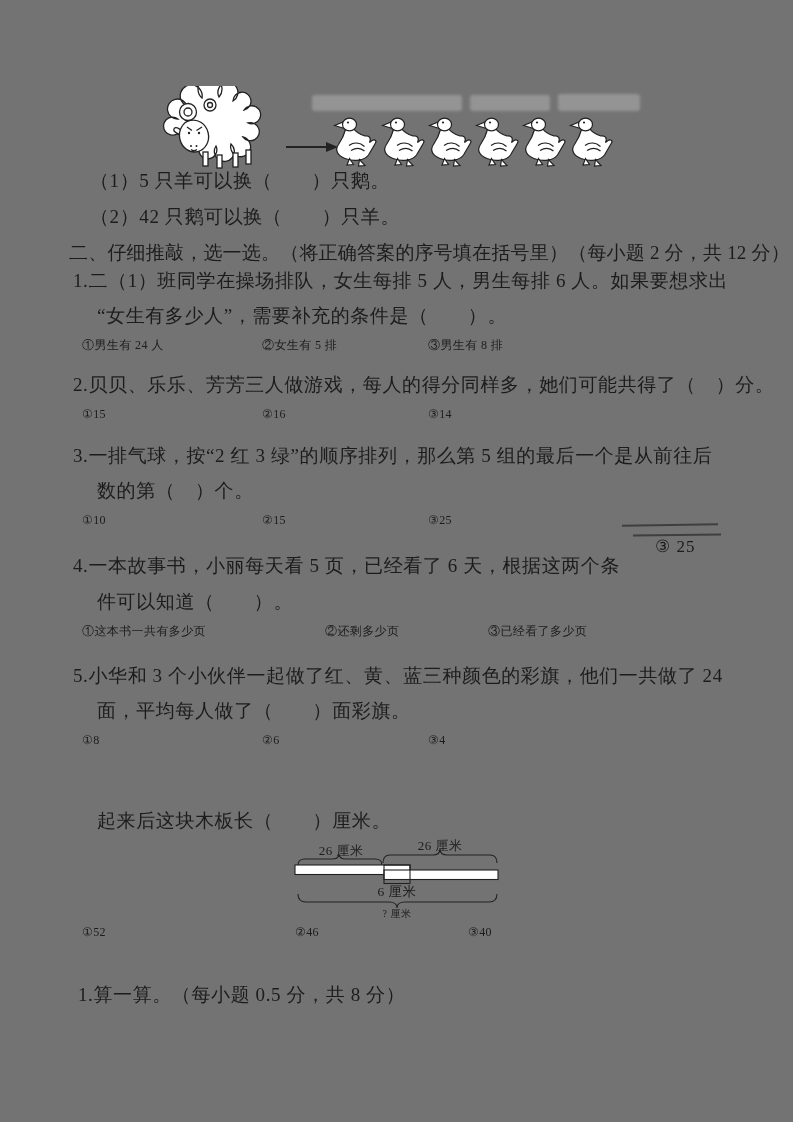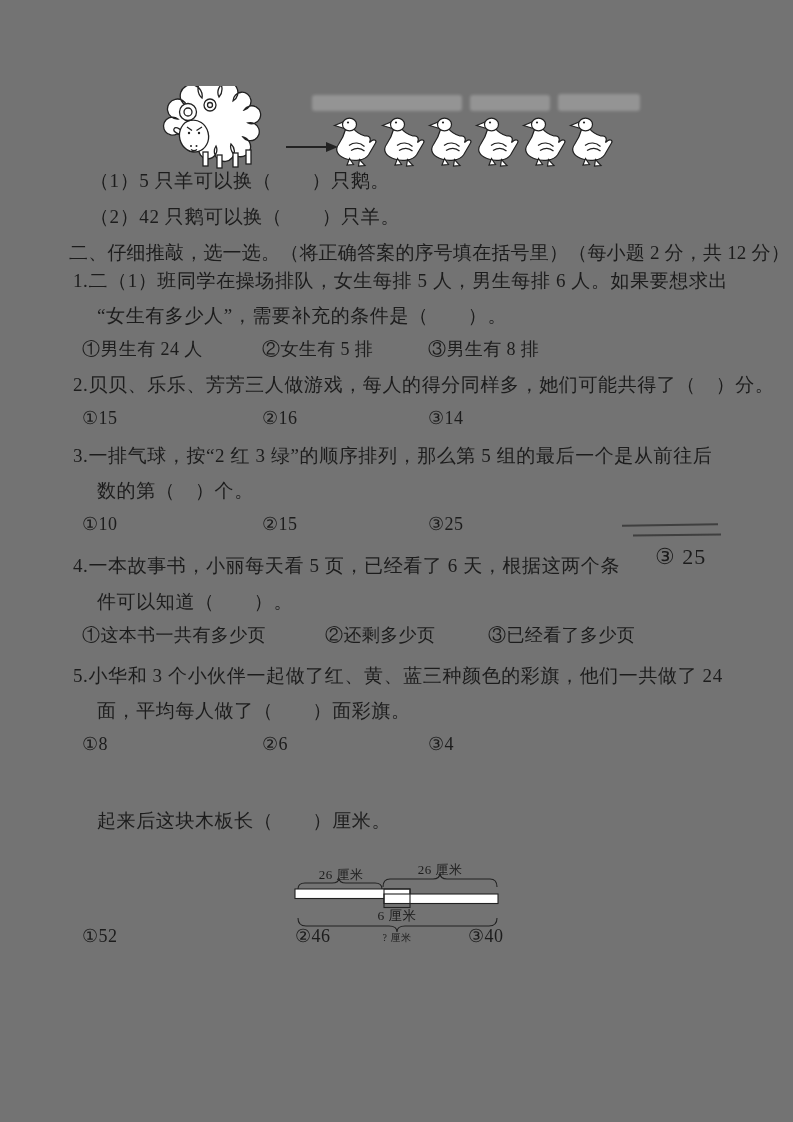--- a/index.html
+++ b/index.html
@@ -18,48 +18,47 @@
     white-space:nowrap;
   }
   .sec-header{
     position:absolute;
     font-size:19px;
     letter-spacing:0.2px;
     white-space:nowrap;
   }
   .opt{
     position:absolute;
-    font-size:18px;
+    font-size:12px;
     letter-spacing:0.4px;
     white-space:nowrap;
   }
   .blob{
     position:absolute;
     background:#bdbdbd;
     opacity:0.45;
     filter:blur(1.5px);
     border-radius:3px;
   }
   .illu{position:absolute;left:160px;top:86px;}
-  .diagram{position:absolute;left:270px;top:836px;width:250px;height:92px;margin-top:24px;}
+  .diagram{position:absolute;left:270px;top:836px;width:250px;height:92px;}
   .diagram svg{position:absolute;left:0;top:0;}
   .dlabel{
     position:absolute;
     font-size:13px;
     text-align:center;
     white-space:nowrap;
     letter-spacing:0.5px;
   }
   .mark-line{position:absolute;height:2px;background:#3f3f3f;}
   .answer-note{
     position:absolute;
-    font-size:22px;
+    font-size:17px;
     letter-spacing:1px;
     white-space:nowrap;
-    margin-top:8px;
   }
 </style>
 </head>
 <body>
 
 <div class="page">
 
   <div class="blob" style="left:312px;top:95px;width:150px;height:16px"></div>
   <div class="blob" style="left:470px;top:95px;width:80px;height:16px"></div>
   <div class="blob" style="left:558px;top:94px;width:82px;height:17px"></div>
@@ -165,14 +164,15 @@
     <span class="dlabel" style="left:39px;top:6px;width:64px">26 厘米</span>
     <span class="dlabel" style="left:138px;top:1px;width:64px">26 厘米</span>
     <span class="dlabel" style="left:95px;top:47px;width:64px;font-size:13.5px">6 厘米</span>
     <span class="dlabel" style="left:95px;top:71px;width:64px;font-size:10px">? 厘米</span>
   </div>
 
   <span class="opt" style="left:82px;top:925px">①52</span>
   <span class="opt" style="left:295px;top:925px">②46</span>
   <span class="opt" style="left:468px;top:925px">③40</span>
 
+  <div class="line" style="left:78px;top:982px">1.算一算。（每小题 0.5 分，共 8 分）</div>
 
 </div>
 
 </body></html>

